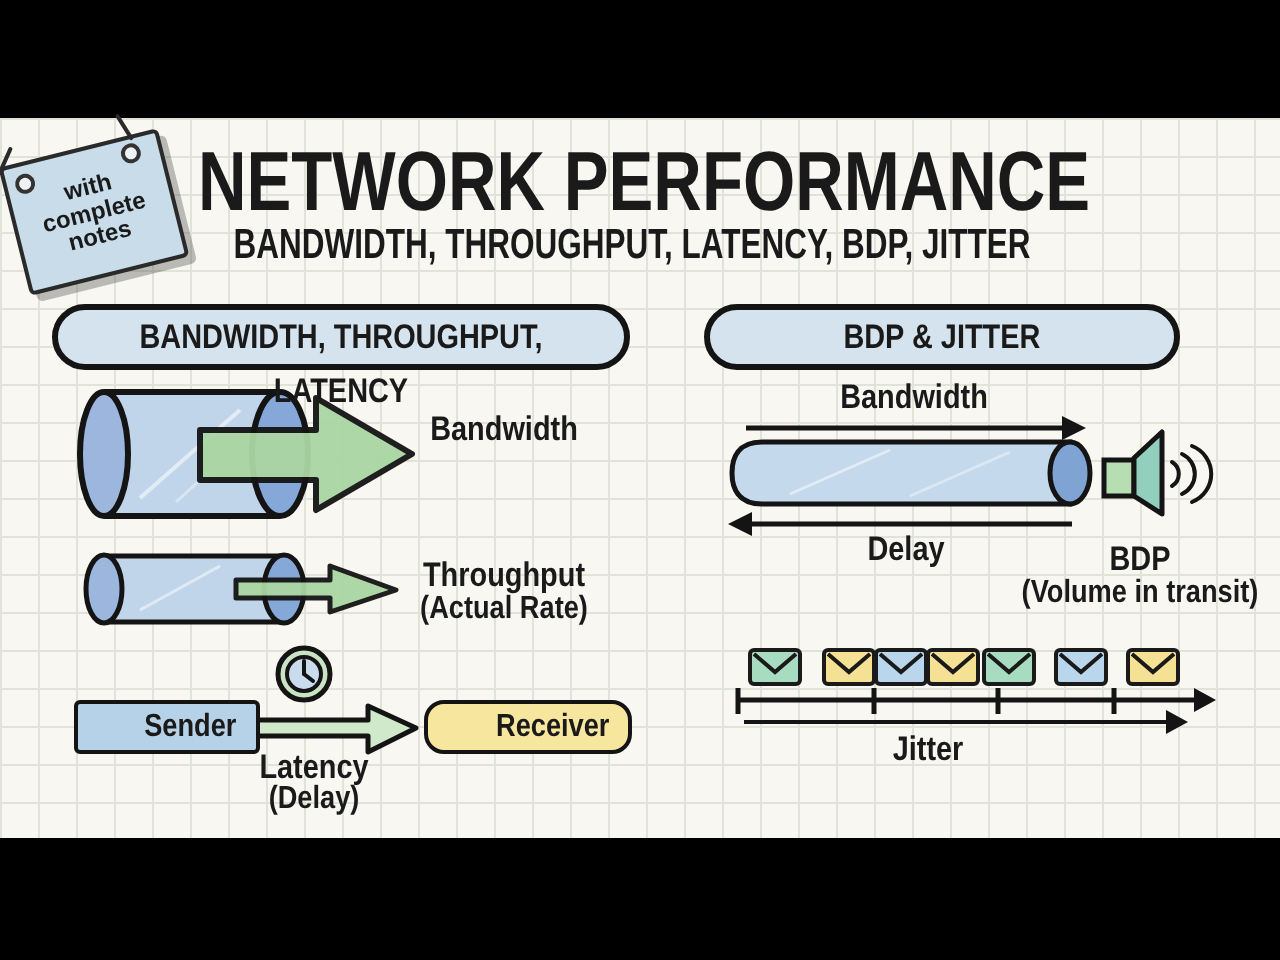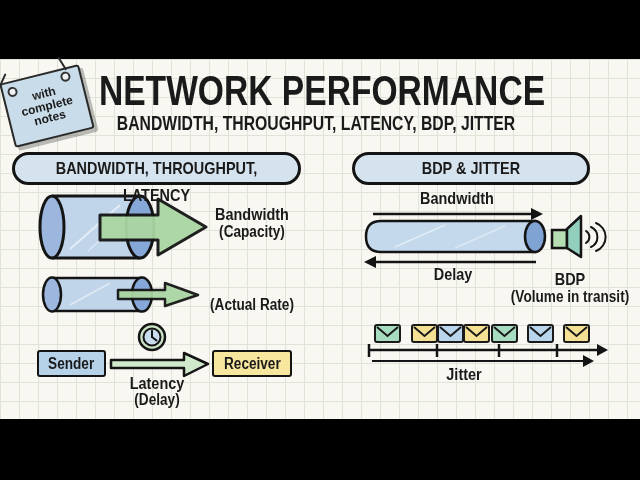--- a/index.html
+++ b/index.html
@@ -30,30 +30,30 @@
   .ctr{position:absolute;transform:translateX(-50%);white-space:nowrap;text-align:center;}
   .cond{display:inline-block;transform:scaleX(.8);transform-origin:center;}
   .cond85{display:inline-block;transform:scaleX(.85);transform-origin:center;}
   #main-title{left:322px;top:8px;font-size:42px;font-weight:bold;letter-spacing:0;}
   #sub-title{left:316px;top:52px;font-size:21px;font-weight:bold;}
   #sub-title .cond{transform:scaleX(.75);}
 
   .pill{position:absolute;height:27px;background:#d5e3ee;border:3px solid #141414;
         border-radius:17px;text-align:center;font-size:17px;font-weight:bold;
         line-height:27px;}
-  #pill-left{left:12px;top:93px;width:283px;}
+  #pill-left{left:26px;top:93px;width:283px;}
   #pill-right{left:352px;top:93px;width:232px;}
 
   .lbl{font-size:17px;font-weight:700;}
   .sublbl{font-size:16px;font-weight:700;}
 
   .node-box{position:absolute;border:2.5px solid #141414;border-radius:3px;
-            font-size:16px;font-weight:bold;text-align:center;}
+            font-size:16px;font-weight:bold;text-align:center;padding-left:24px;}
   #sender-box{left:37px;top:291px;width:65px;height:23px;line-height:23px;background:#b5d2e8;}
-  #receiver-box{left:212px;top:291px;width:76px;height:23px;line-height:23px;background:#f6e69e;}
+  #receiver-box{left:212px;top:291px;width:76px;height:23px;line-height:23px;background:#f6e69e;border-radius:10px;}
 </style>
 </head>
 <body>
 
 <div id="top-bar" class="bar"></div>
 <div id="bottom-bar" class="bar"></div>
 
 <div id="paper">
 
   <svg id="diagram-svg" viewBox="0 0 640 360">
@@ -166,22 +166,22 @@
   <div id="pill-left" class="pill">
     <span class="cond85">BANDWIDTH, THROUGHPUT, LATENCY</span>
   </div>
   <div id="pill-right" class="pill">
     <span class="cond85">BDP &amp; JITTER</span>
   </div>
 
   <div class="ctr lbl" style="left:252px;top:146px;">
     <span class="cond85">Bandwidth</span>
   </div>
-  <div class="ctr sublbl" style="left:252px;top:164px;">
-    <span class="cond85">(Capacity)</span>
+  <div class="ctr lbl" style="left:252px;top:219px;">
+    <span class="cond85">Throughput</span>
   </div>
   <div class="ctr sublbl" style="left:252px;top:237px;text-align:right;">
     <span class="cond85">(Actual Rate)</span>
   </div>
 
   <div id="sender-box" class="node-box">
     <span class="cond85">Sender</span>
   </div>
   <div id="receiver-box" class="node-box">
     <span class="cond85">Receiver</span>

